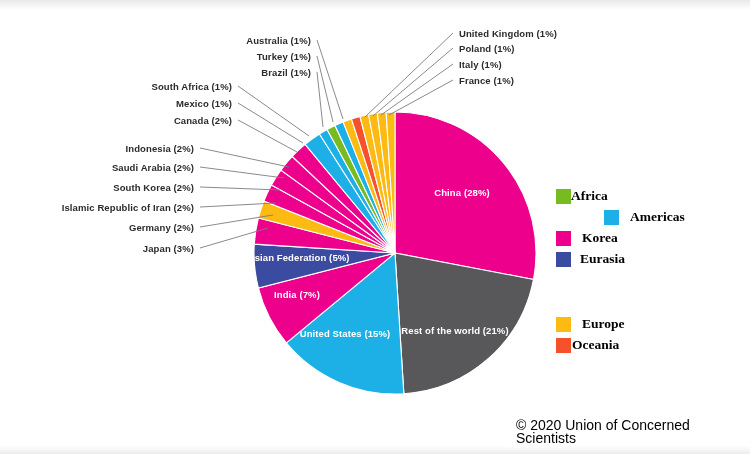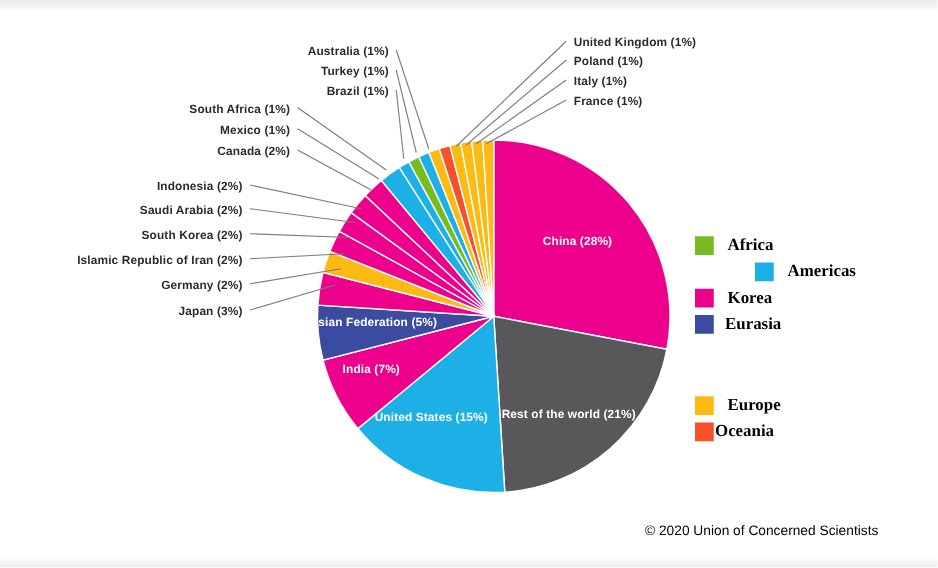--- a/index.html
+++ b/index.html
@@ -28,21 +28,21 @@
     font-family:"Liberation Sans", sans-serif;
     font-size:9.5px;font-weight:bold;fill:#ffffff;
     letter-spacing:0.1px;
   }
   .legend-label{
     font-family:"Liberation Serif", serif;
     font-size:13.5px;font-weight:bold;fill:#1a1a1a;
   }
   .credit{
     font-family:"Liberation Sans", sans-serif;
-    font-size:11px;fill:#6d6d6d;
+    font-size:14px;fill:#6d6d6d;
   }
   .slice{stroke:#ffffff;stroke-width:1.1;}
 </style>
 </head>
 <body>
 
 <div id="stage">
 
   <div class="topfade"></div>
   <div class="botfade"></div>
@@ -110,21 +110,21 @@
         <text x="311" y="60" text-anchor="end" class="outlab">Turkey (1%)</text>
         <text x="311" y="44" text-anchor="end" class="outlab">Australia (1%)</text>
         <text x="459" y="84" text-anchor="start" class="outlab">France (1%)</text>
         <text x="459" y="68" text-anchor="start" class="outlab">Italy (1%)</text>
         <text x="459" y="52" text-anchor="start" class="outlab">Poland (1%)</text>
         <text x="459" y="37" text-anchor="start" class="outlab">United Kingdom (1%)</text>
       </g>
   </svg>
 
   <div id="legend" style="position:absolute;left:556px;top:188px;display:flex;flex-direction:column;gap:5px;">
-      <div style="display: flex; align-items: center; gap: 11px; height: 16px;">
+      <div style="display: flex; align-items: center; height: 16px;">
         <span style="width: 15px; height: 15px; display: inline-block; background: rgb(118, 188, 33);"></span>
         <span class="legend-label">Africa</span>
       </div>
       <div style="display: flex; align-items: center; gap: 11px; height: 16px; padding-left: 48px;">
         <span style="width: 15px; height: 15px; display: inline-block; background: rgb(28, 176, 230);"></span>
         <span class="legend-label">Americas</span>
       </div>
       <div style="display: flex; align-items: center; gap: 11px; height: 16px;">
         <span style="width: 15px; height: 15px; display: inline-block; background: rgb(236, 0, 140);"></span>
         <span class="legend-label">Korea</span>

